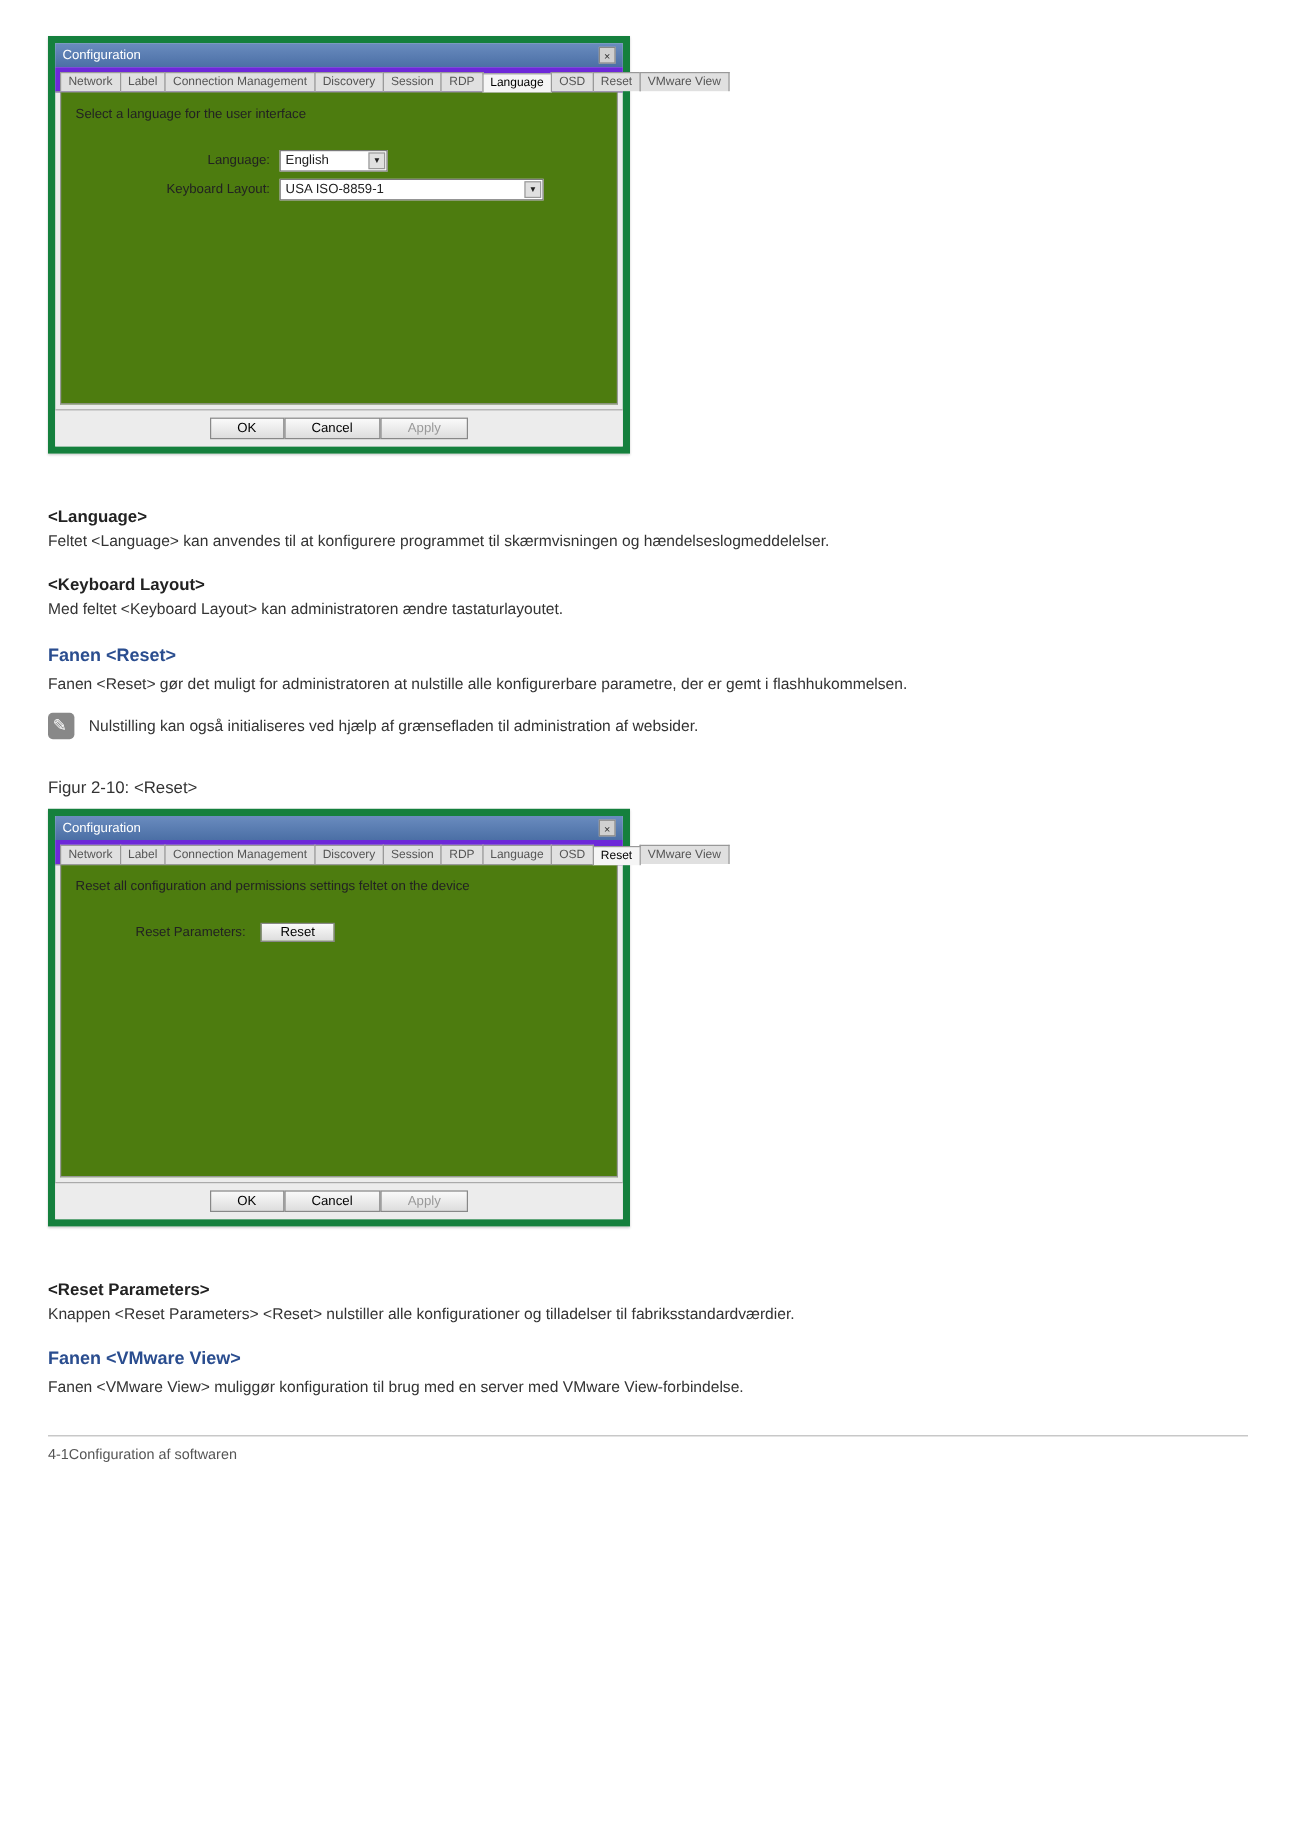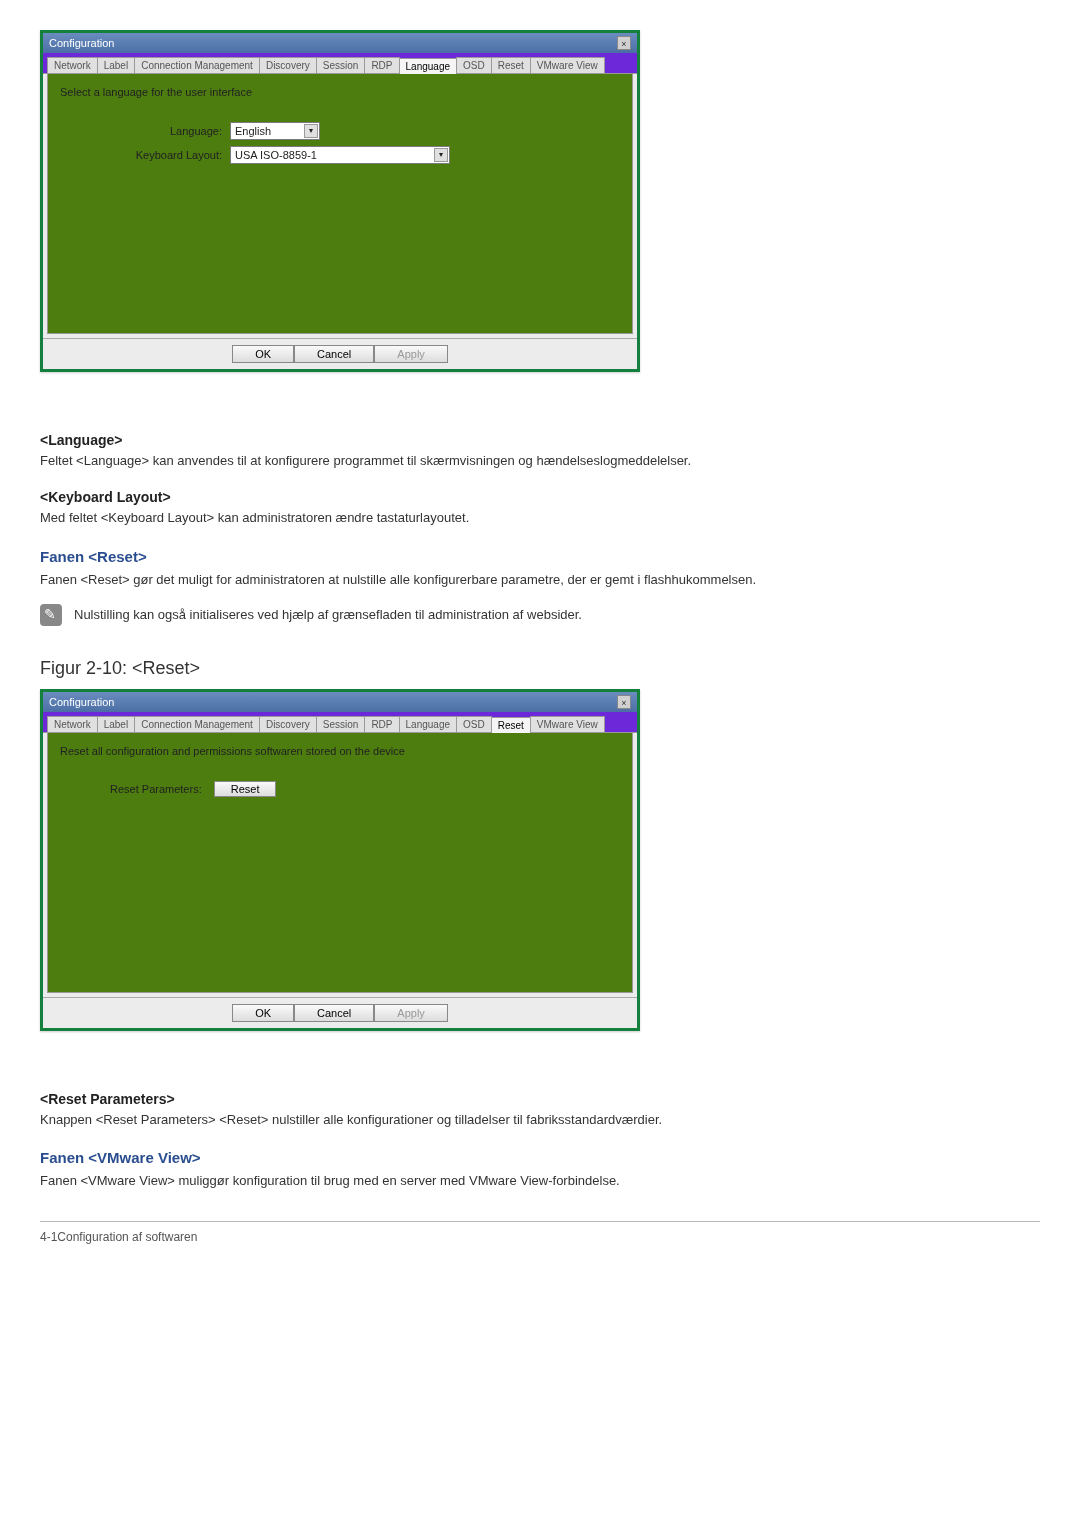--- a/index.html
+++ b/index.html
@@ -4,24 +4,24 @@
 <style>
   * { margin: 0; padding: 0; box-sizing: border-box; }
   body {
     font-family: Arial, Helvetica, sans-serif;
     background: #ffffff;
     color: #222;
     padding: 30px 40px;
     width: 1080px;
   }
   .dialog {
-    width: 600px;
-    border: 3px solid #15803d;
+    width: 485px;
+    border: 6px solid #15803d;
     background: #ececec;
-    margin-bottom: 60px;
+    margin-bottom: 44px;
     box-shadow: 0 1px 2px rgba(0,0,0,0.2);
   }
   .dialog-titlebar {
     background: linear-gradient(#6a8cbf, #4b6fa5);
     color: #fff;
     font-size: 11px;
     padding: 3px 6px;
     display: flex;
     justify-content: space-between;
     align-items: center;
@@ -180,21 +180,21 @@
     font-size: 14px;
     position: absolute;
     left: 4px;
     top: 2px;
   }
   .note-text {
     font-size: 13px;
     color: #333;
   }
   .figure-caption {
-    font-size: 18px;
+    font-size: 14px;
     color: #333;
     margin-bottom: 10px;
     margin-top: 32px;
   }
 
   .footer {
     border-top: 1px solid #bbb;
     margin-top: 30px;
     padding-top: 8px;
     display: flex;
@@ -274,21 +274,21 @@
     <div class="tab">Connection Management</div>
     <div class="tab">Discovery</div>
     <div class="tab">Session</div>
     <div class="tab">RDP</div>
     <div class="tab">Language</div>
     <div class="tab">OSD</div>
     <div class="tab active">Reset</div>
     <div class="tab">VMware View</div>
   </div>
   <div class="tab-panel">
-    <div class="panel-heading">Reset all configuration and permissions softwaren stored on the device</div>
+    <div class="panel-heading">Reset all configuration and permissions settings feltet on the device</div>
     <div class="reset-row">
       <div class="reset-label">Reset Parameters:</div>
       <button class="reset-btn">Reset</button>
     </div>
   </div>
   <div class="dialog-buttons">
     <button class="dlg-btn">OK</button>
     <button class="dlg-btn">Cancel</button>
     <button class="dlg-btn disabled">Apply</button>
   </div>

